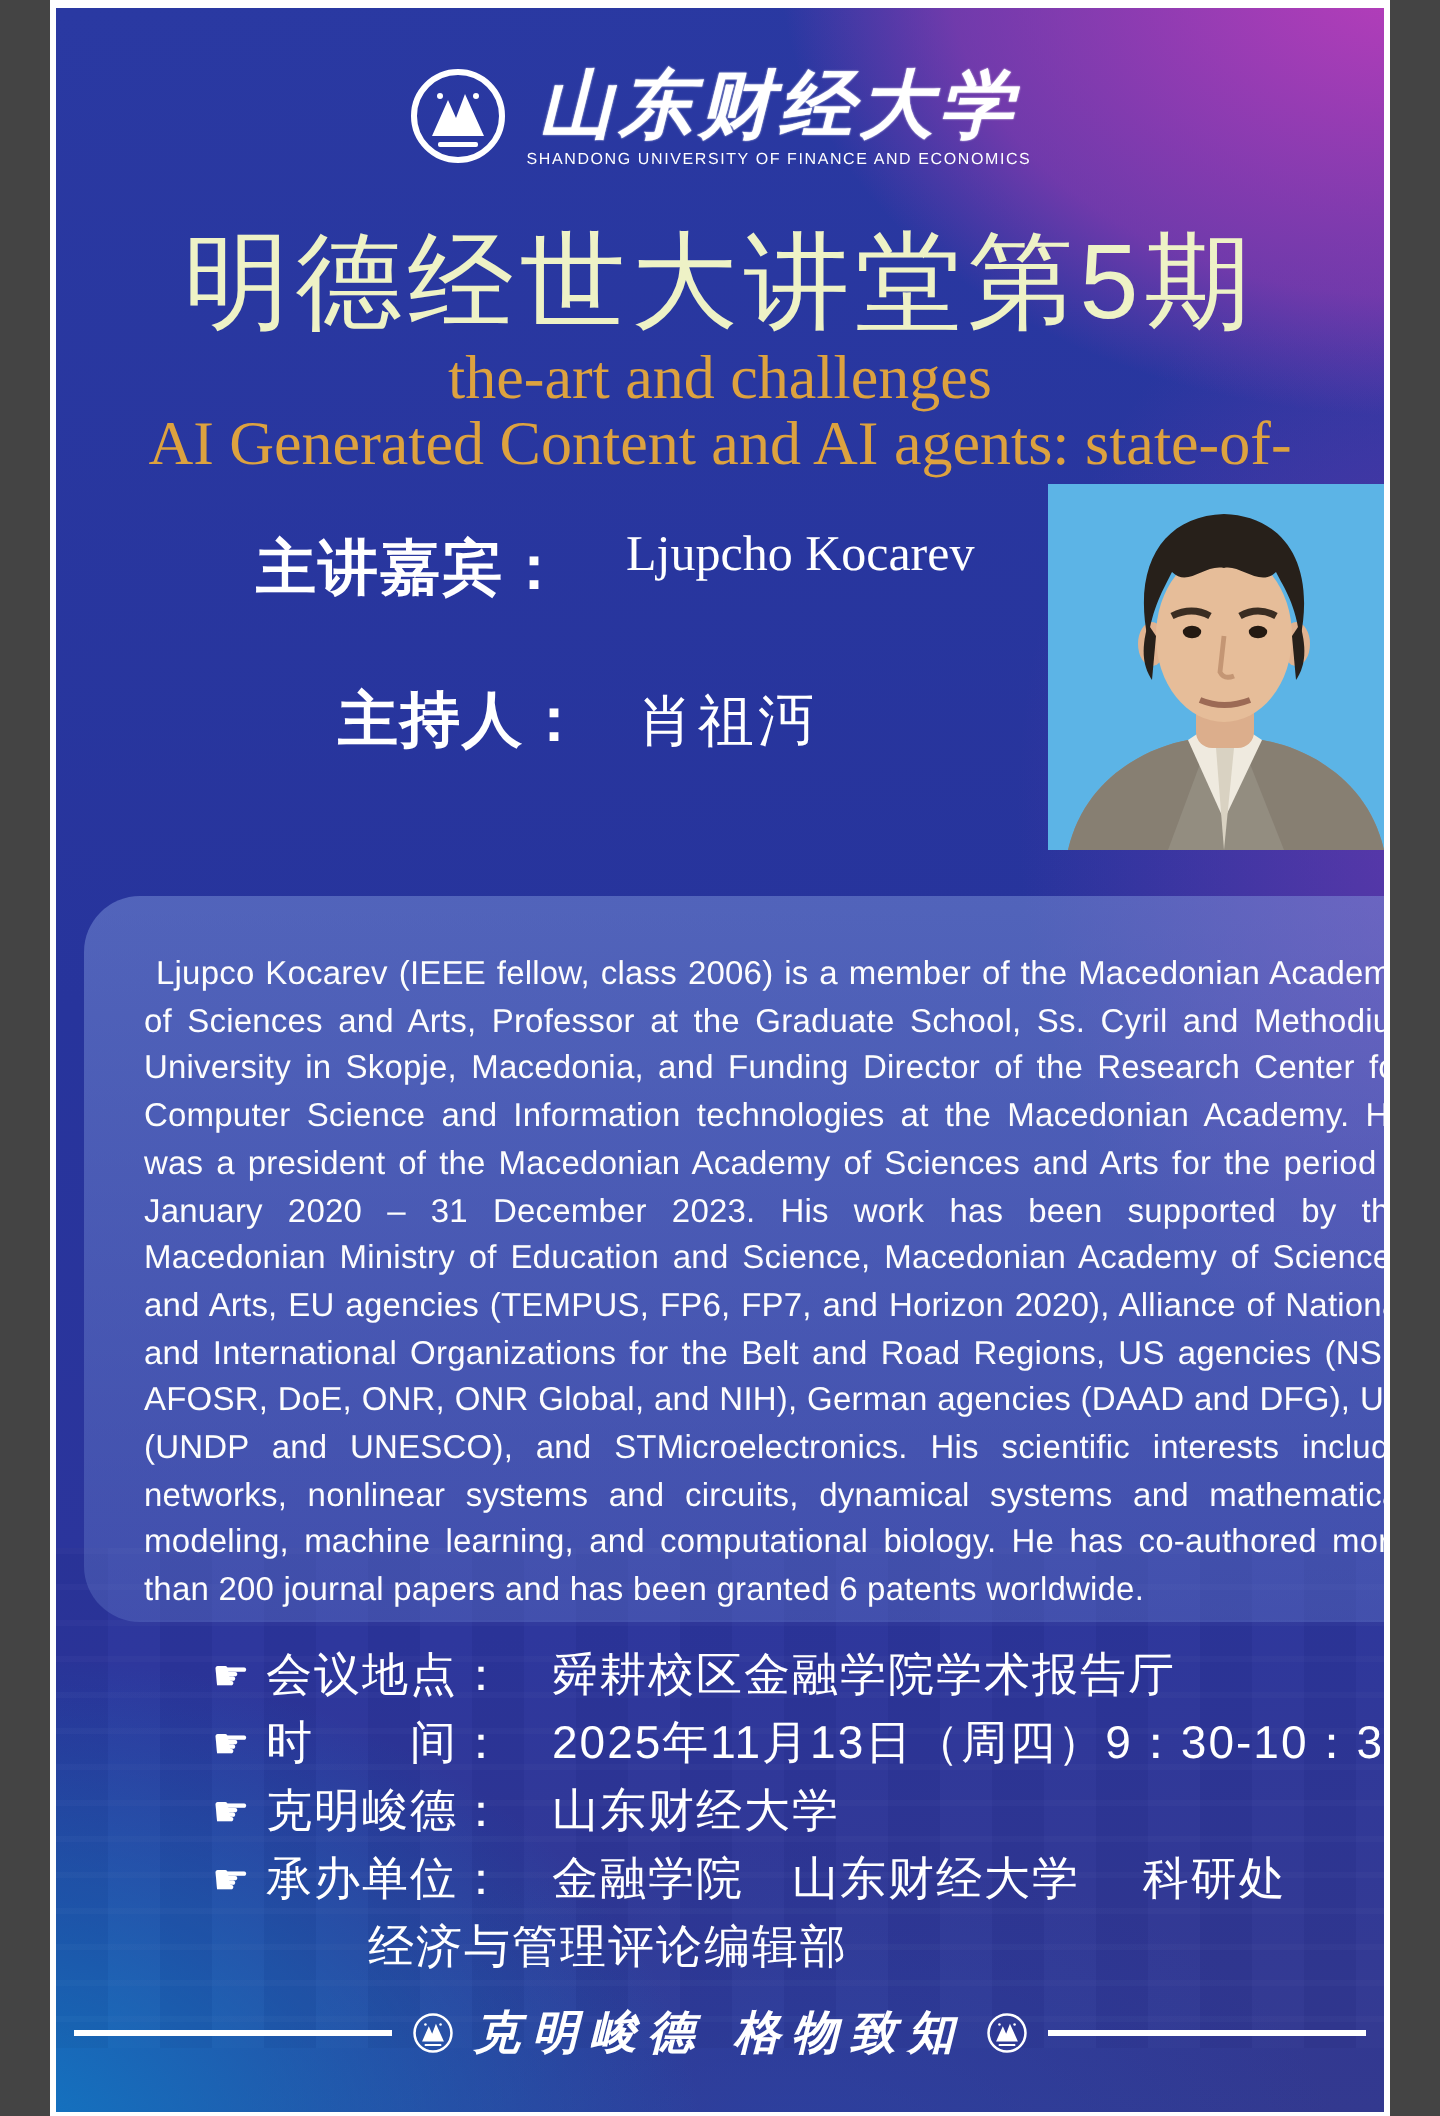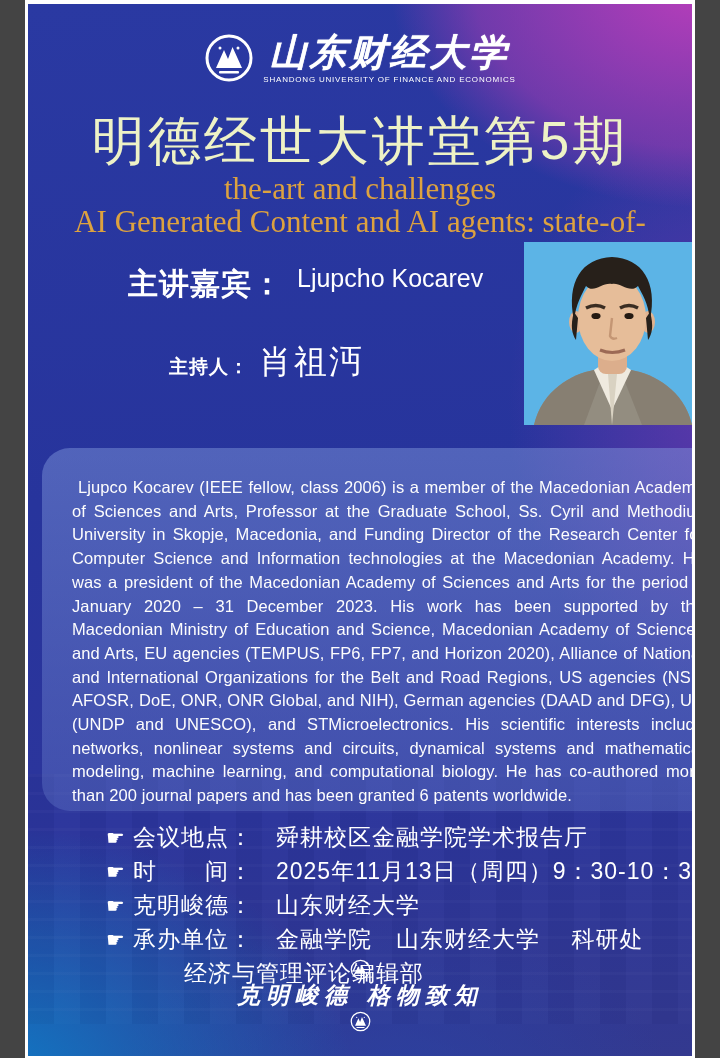--- a/index.html
+++ b/index.html
@@ -41,24 +41,24 @@
     position:absolute; top:102px; left:0; width:100%; text-align:center;
     color:#eef2c6; font-size:53px; letter-spacing:3px; font-weight:500;
   }
   .sub-title {
     position:absolute; top:168px; left:0; width:100%; text-align:center;
     color:#dda23f; font-family:"Liberation Serif", serif; font-size:31px; line-height:1.07; font-weight:500;
   }
 
   .speaker-row { position:absolute; left:100px; top:260px; display:flex; align-items:flex-start; }
   .speaker-label, .host-label { color:#fff; font-weight:bold; font-size:30px; letter-spacing:1px; }
-  .speaker-name { color:#fff; font-family:Liberation Sans, sans-serif; font-size:25px; margin-left:14px; }
+  .speaker-name { color:#fff; font-family:Liberation Serif, serif; font-size:25px; margin-left:30px; }
   .host-row { position:absolute; left:141px; top:336px; display:flex; align-items:baseline; }
-  .host-label { font-size:19px; }
-  .host-name { color:#fff; font-size:33px; margin-left:10px; letter-spacing:2px; }
+  .host-label { font-size:30px; }
+  .host-name { color:#fff; font-size:28px; margin-left:26px; letter-spacing:2px; }
 
   .photo { position:absolute; left:496px; top:238px; width:177px; height:183px; display:block; }
 
   .bio-box {
     position:absolute; left:14px; top:444px; width:692px; height:363px;
     border-radius:28px;
     background:linear-gradient(180deg, rgba(140,165,228,.42), rgba(105,128,205,.34));
     padding:28px 30px 0 30px;
   }
   .bio-text {
@@ -68,21 +68,21 @@
 
   .info { position:absolute; left:78px; top:818px; }
   .info-row { display:flex; align-items:baseline; height:34px; color:#fff; font-size:23px; }
   .pointer { width:27px; font-size:21px; color:#fff; }
   .info-label { width:143px; letter-spacing:1px; }
   .info-value { letter-spacing:1px; white-space:nowrap; }
   .info-cont { margin-left:78px; }
 
   .footer {
     position:absolute; left:0; bottom:24px; width:100%;
-    display:flex; align-items:center; padding:0 9px;flex-direction:column;
+    display:flex; align-items:center; padding:0 9px;
   }
   .footer-line { flex:1; height:3px; background:#fff; }
   .seal-sm { width:21px; height:21px; margin:0 10px; flex:none; }
   .motto {
     color:#fff; font-size:23px; font-weight:bold; font-style:italic;
     font-family:"DejaVu Serif", serif; letter-spacing:6px; white-space:nowrap;
   }
 </style>
 </head>
 <body>

